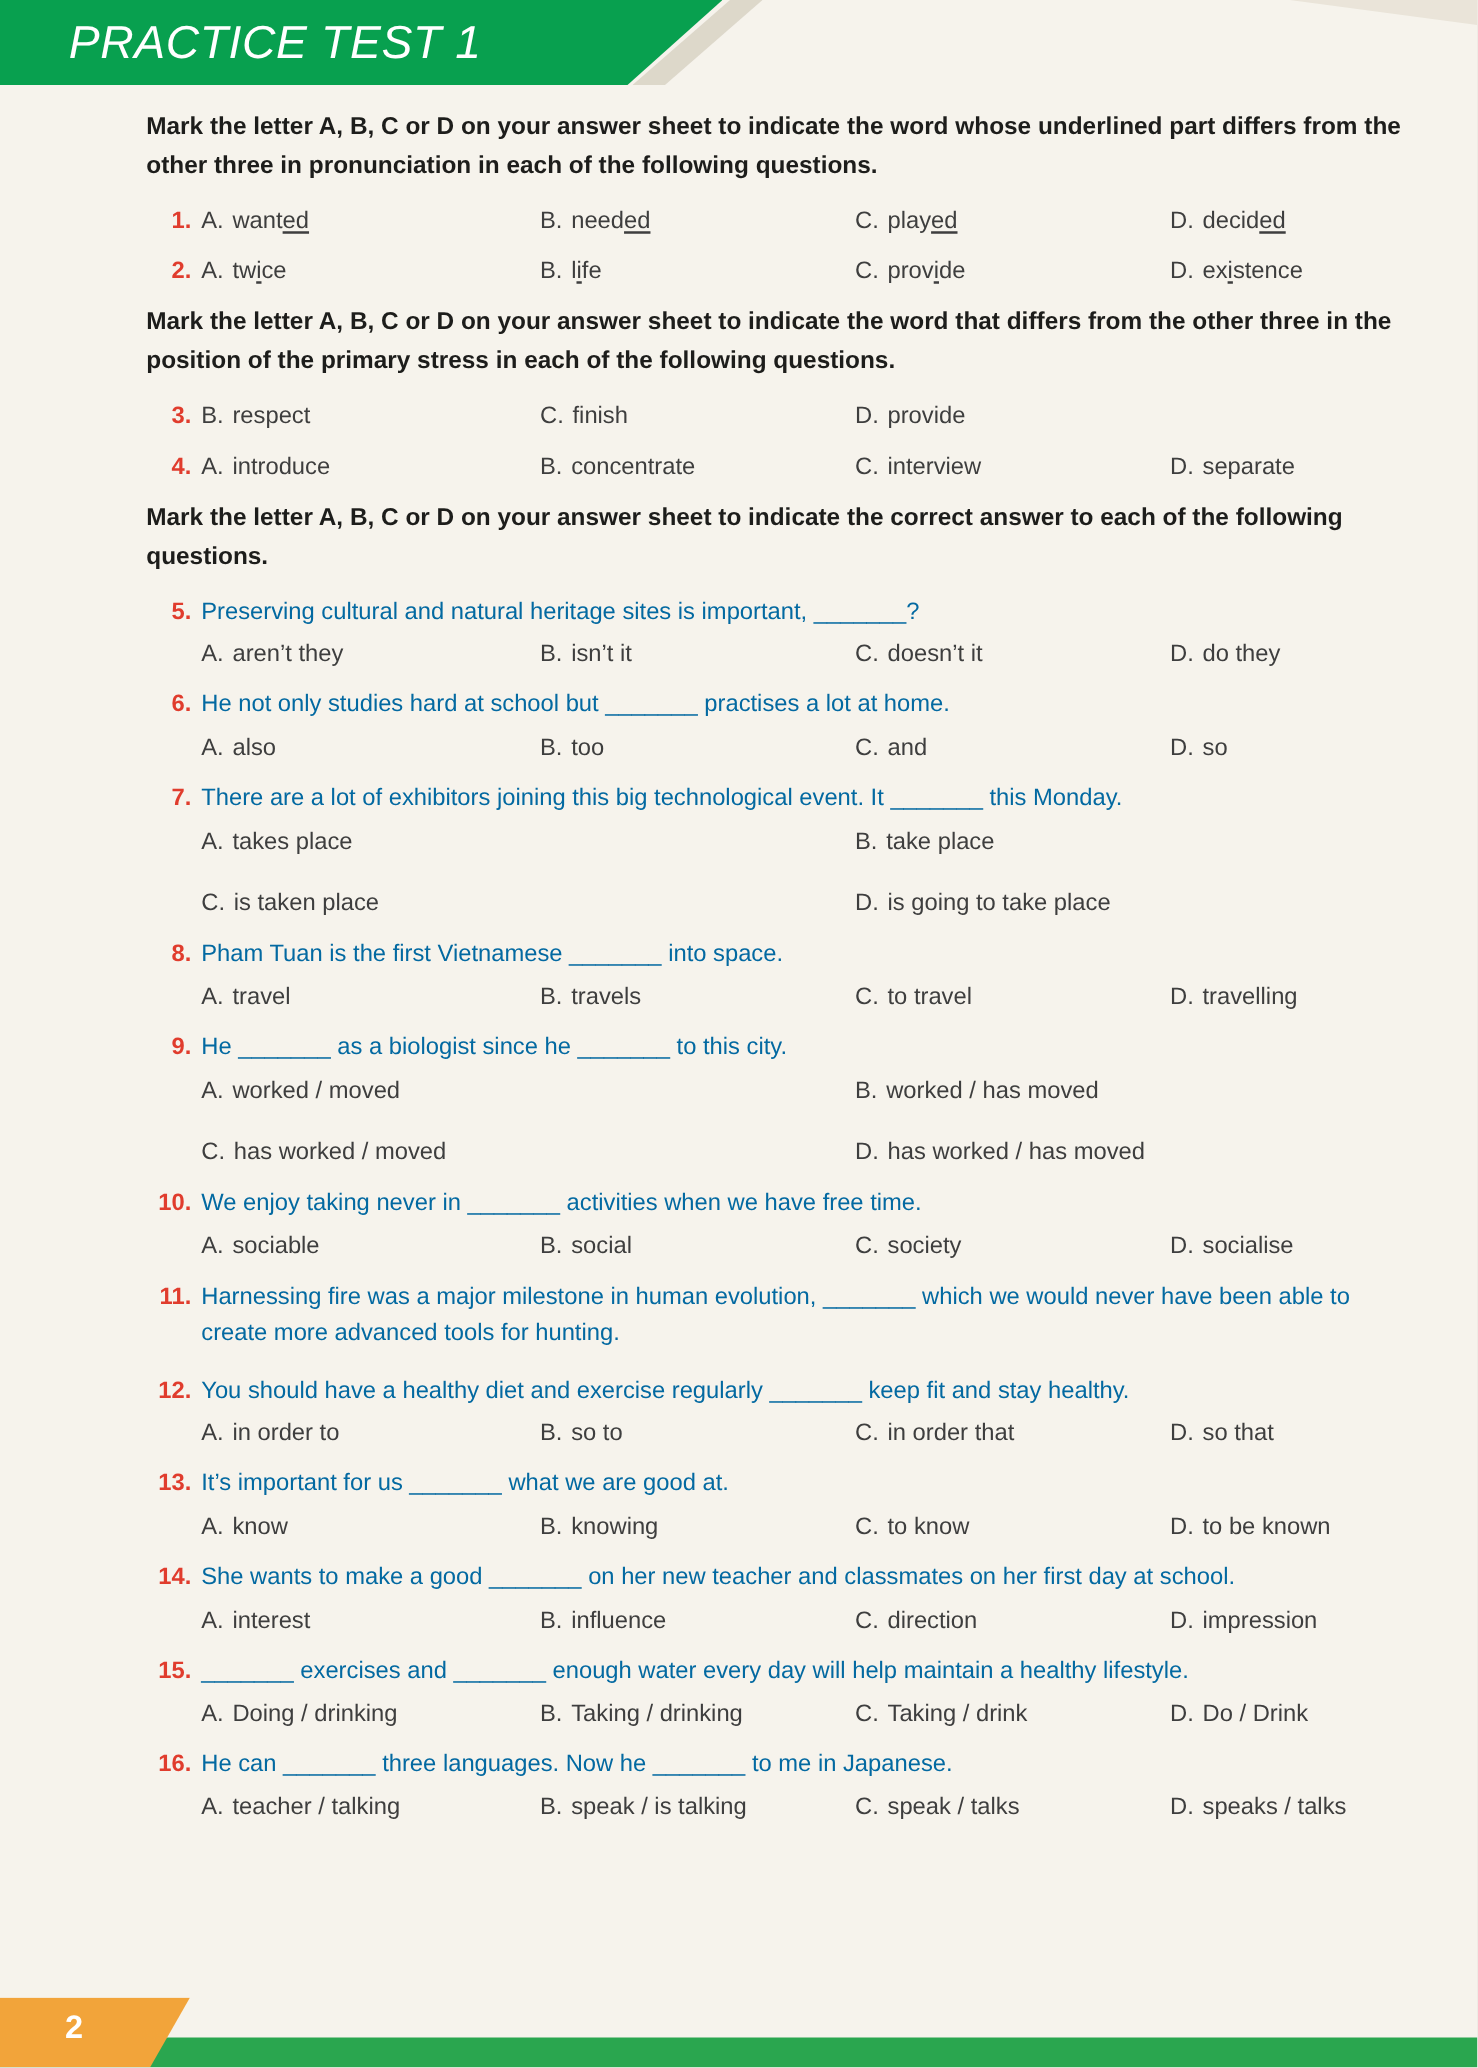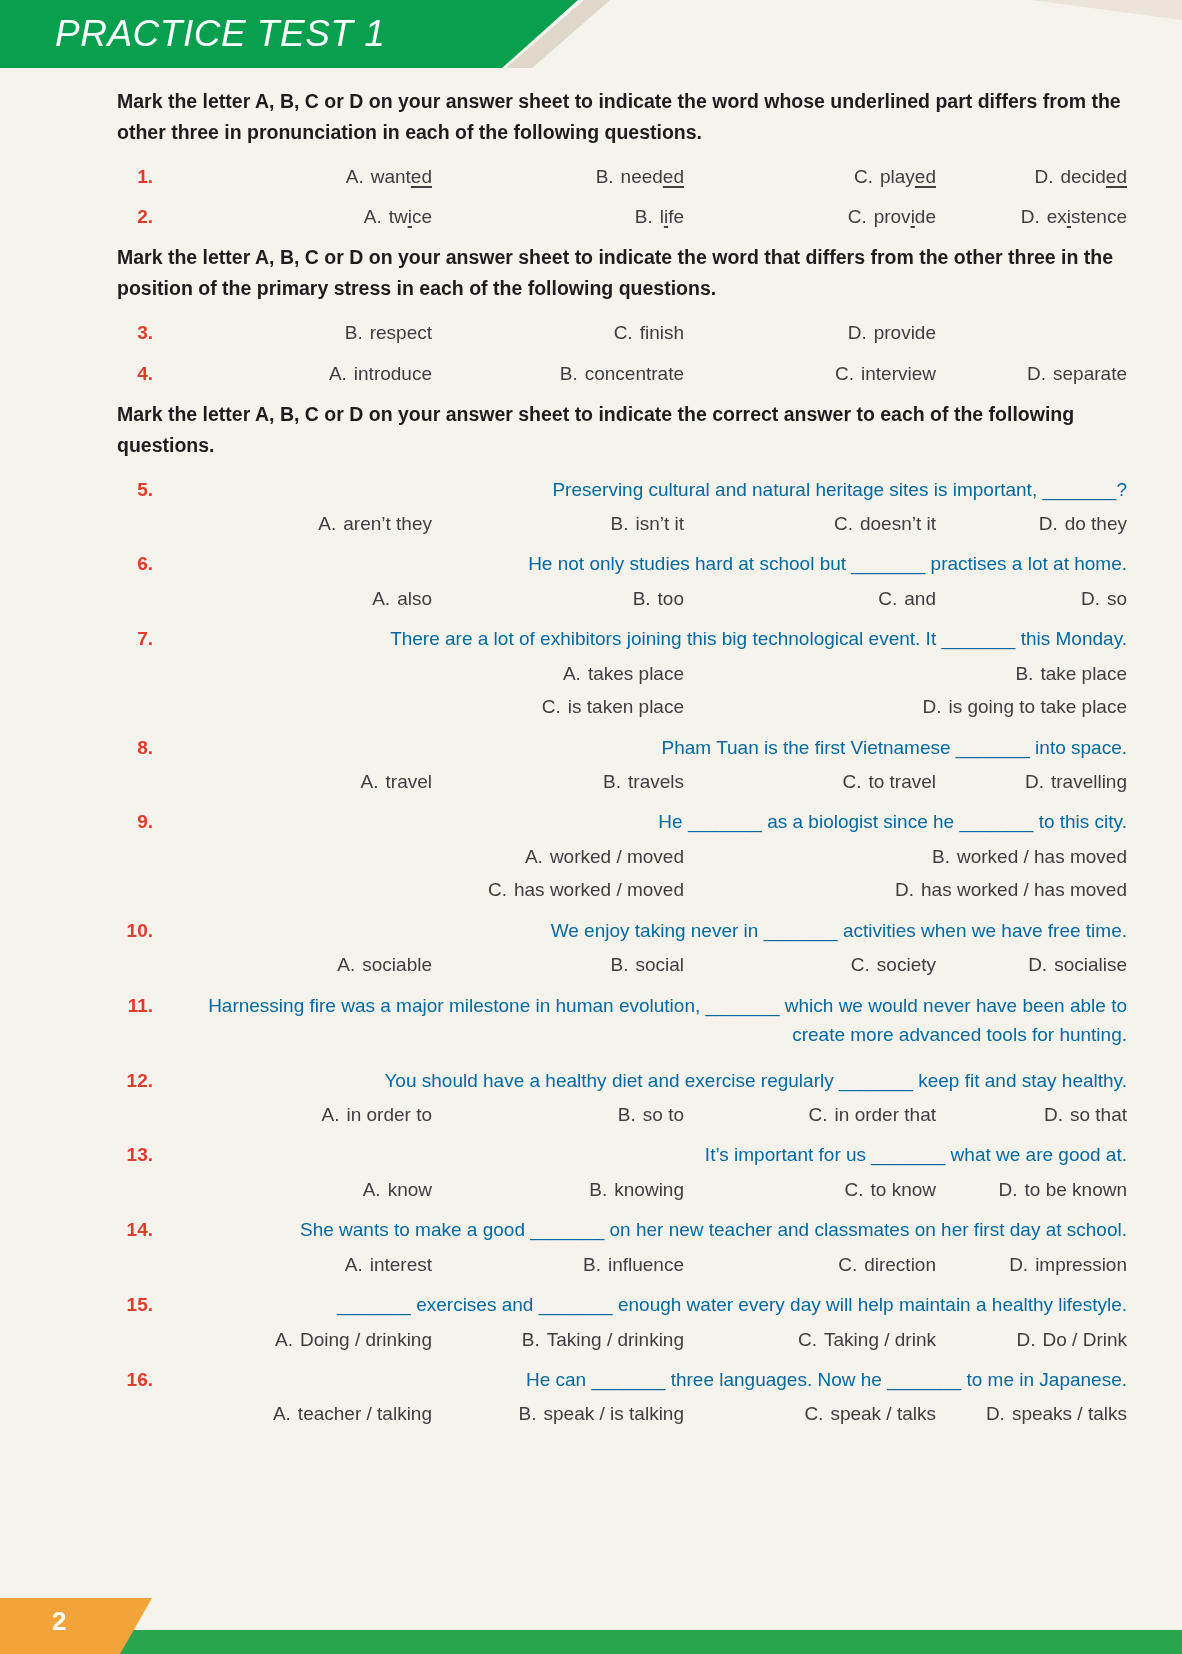--- a/index.html
+++ b/index.html
@@ -64,25 +64,25 @@
     line-height: 1.55;
   }
   .qnum {
     flex: 0 0 36px;
     min-width: 36px;
     text-align: right;
     margin-right: 8px;
     font-weight: bold;
     color: #e03c2d;
   }
-  .qbody { flex: 1; min-width: 0; text-align: right; }
+  .qbody { flex: 1; min-width: 0; }
   .stem { margin: 0 0 5px 0; color: #0369a1; }
   .options { display: grid; }
   .options.cols4 { grid-template-columns: 271px 252px 252px 1fr; }
-  .options.cols2 { grid-template-columns: 523px 1fr; row-gap: 4px; }
+  .options.cols2 { grid-template-columns: 523px 1fr; row-gap: 20px; }
   .option { white-space: nowrap; }
   .olabel { margin-right: 7px; }
   .u {
     text-decoration: underline;
     text-decoration-thickness: 2px;
     text-underline-offset: 3px;
   }
 
   
   .footer-bar {

